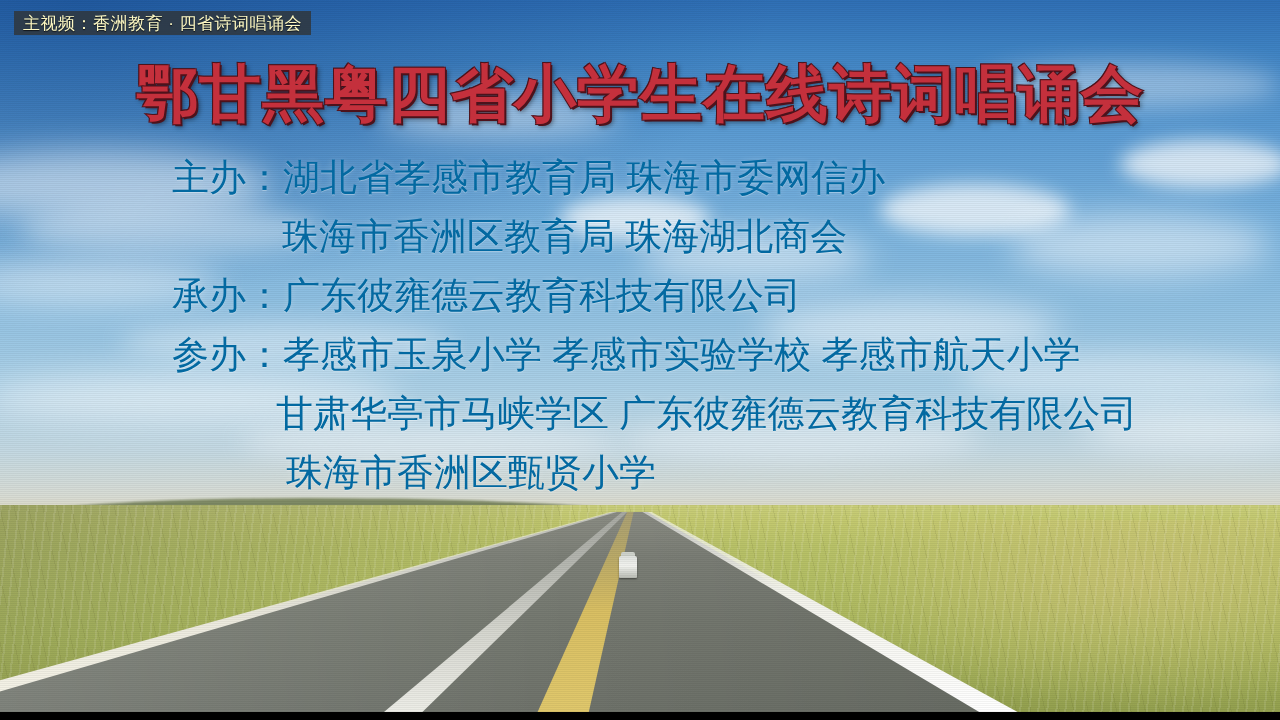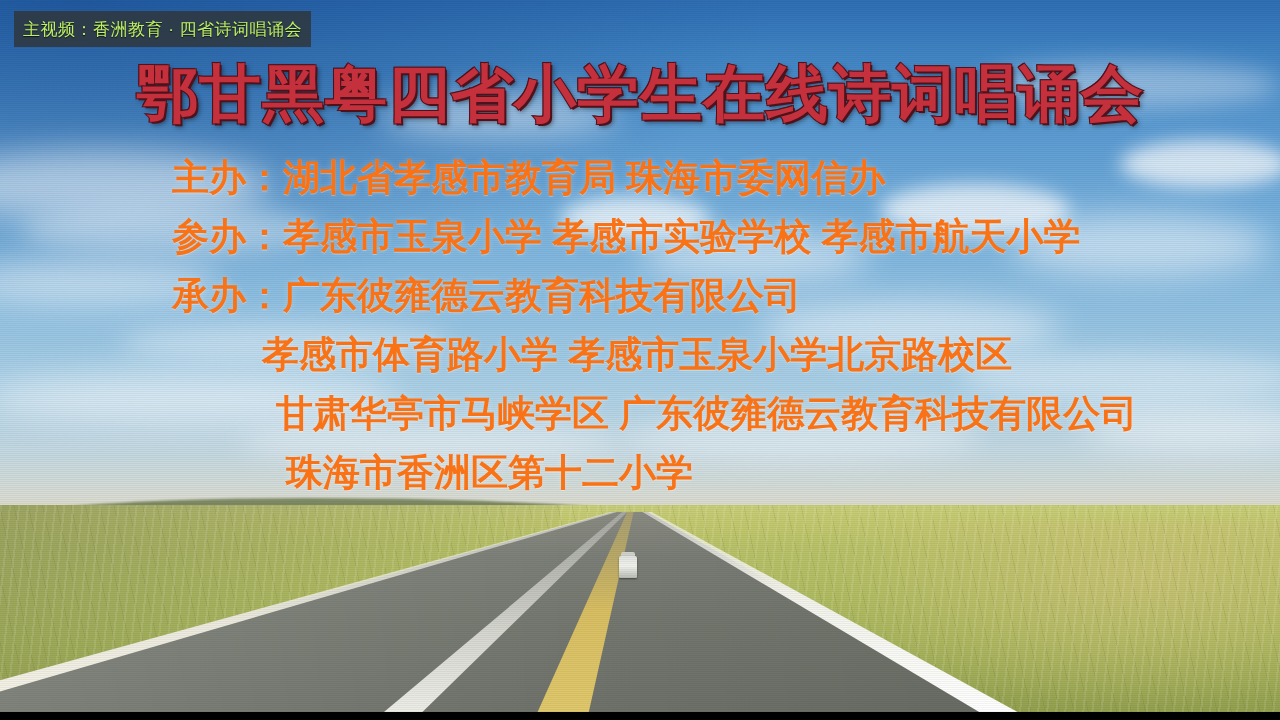--- a/index.html
+++ b/index.html
@@ -198,26 +198,26 @@
     width: 1280px;
     height: 8px;
     background: #000;
   }
 
   
   .source-label {
     position: absolute;
     left: 14px;
     top: 11px;
-    height: 36px;
+    height: 24px;
     padding: 0 9px;
     display: flex;
     align-items: center;
     background: rgba(48,52,56,.82);
-    color: #bef264;
+    color: #fef9c3;
     font-size: 17px;
     letter-spacing: .5px;
     white-space: nowrap;
     text-shadow: 0 1px 1px rgba(0,0,0,.7);
   }
 
   .main-title {
     position: absolute;
     left: 0;
     top: 52px;
@@ -237,23 +237,23 @@
     white-space: nowrap;
   }
 
   .credits {
     position: absolute;
     left: 0;
     top: 148px;
     width: 1280px;
   }
   .credit-line {
-    color: #f97316;
+    color: #0369a1;
     font-size: 37px;
-    font-weight: bold;
+    font-weight: normal;
     line-height: 59px;
     white-space: nowrap;
     text-shadow:
       0 1px 0 rgba(255,255,255,.28),
       0 0 6px rgba(255,255,255,.22);
   }
   .credit-line.indent-0 { padding-left: 172px; }
   .credit-line.indent-1 { padding-left: 282px; }
   .credit-line.indent-2 { padding-left: 262px; }
   .credit-line.indent-3 { padding-left: 276px; }
@@ -307,22 +307,22 @@
 
     <div class="photo-grain"></div>
   </div>
 
   <div class="source-label">主视频：香洲教育 · 四省诗词唱诵会</div>
 
   <div class="main-title">鄂甘黑粤四省小学生在线诗词唱诵会</div>
 
   <div class="credits">
     <div class="credit-line indent-0">主办：湖北省孝感市教育局  珠海市委网信办</div>
+    <div class="credit-line indent-1">珠海市香洲区教育局  珠海湖北商会</div>
+    <div class="credit-line indent-0">承办：广东彼雍德云教育科技有限公司</div>
     <div class="credit-line indent-0">参办：孝感市玉泉小学  孝感市实验学校  孝感市航天小学</div>
-    <div class="credit-line indent-0">承办：广东彼雍德云教育科技有限公司</div>
-    <div class="credit-line indent-2">孝感市体育路小学        孝感市玉泉小学北京路校区</div>
     <div class="credit-line indent-3">甘肃华亭市马峡学区    广东彼雍德云教育科技有限公司</div>
-    <div class="credit-line indent-4">珠海市香洲区第十二小学</div>
+    <div class="credit-line indent-4">珠海市香洲区甄贤小学</div>
   </div>
 
   <div class="bottom-bar"></div>
 
 </div>
 
 </body></html>

